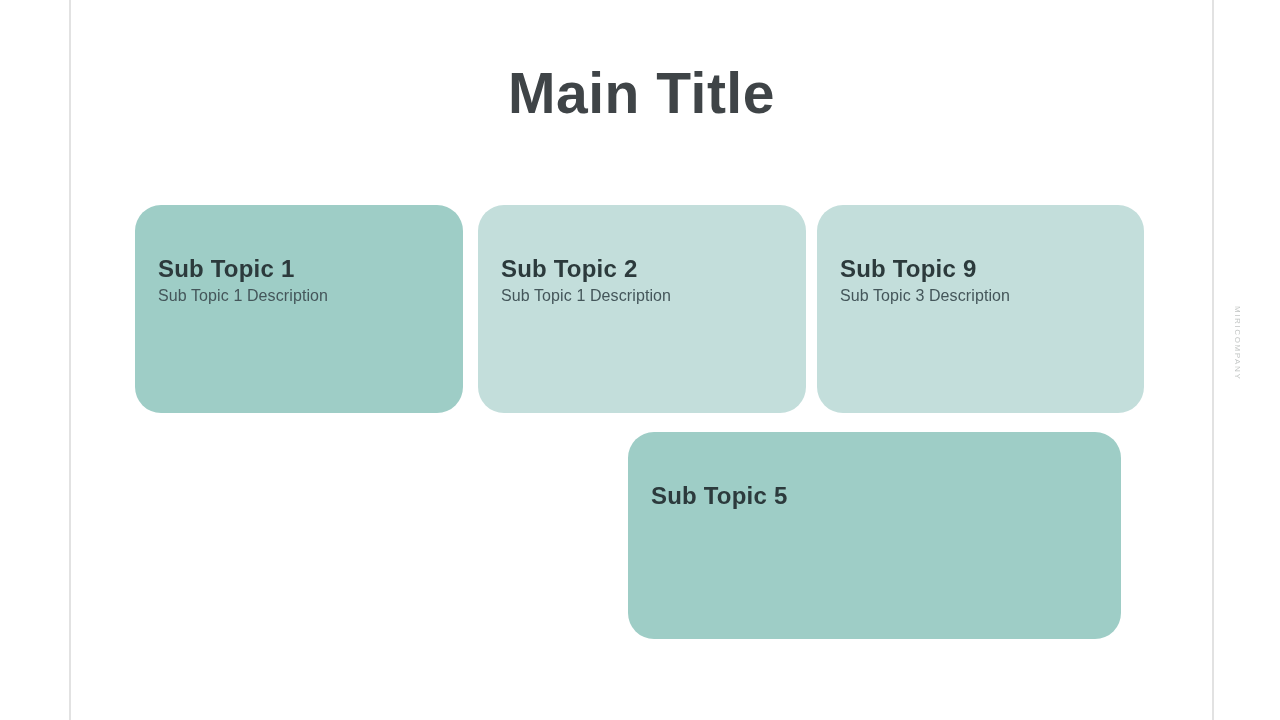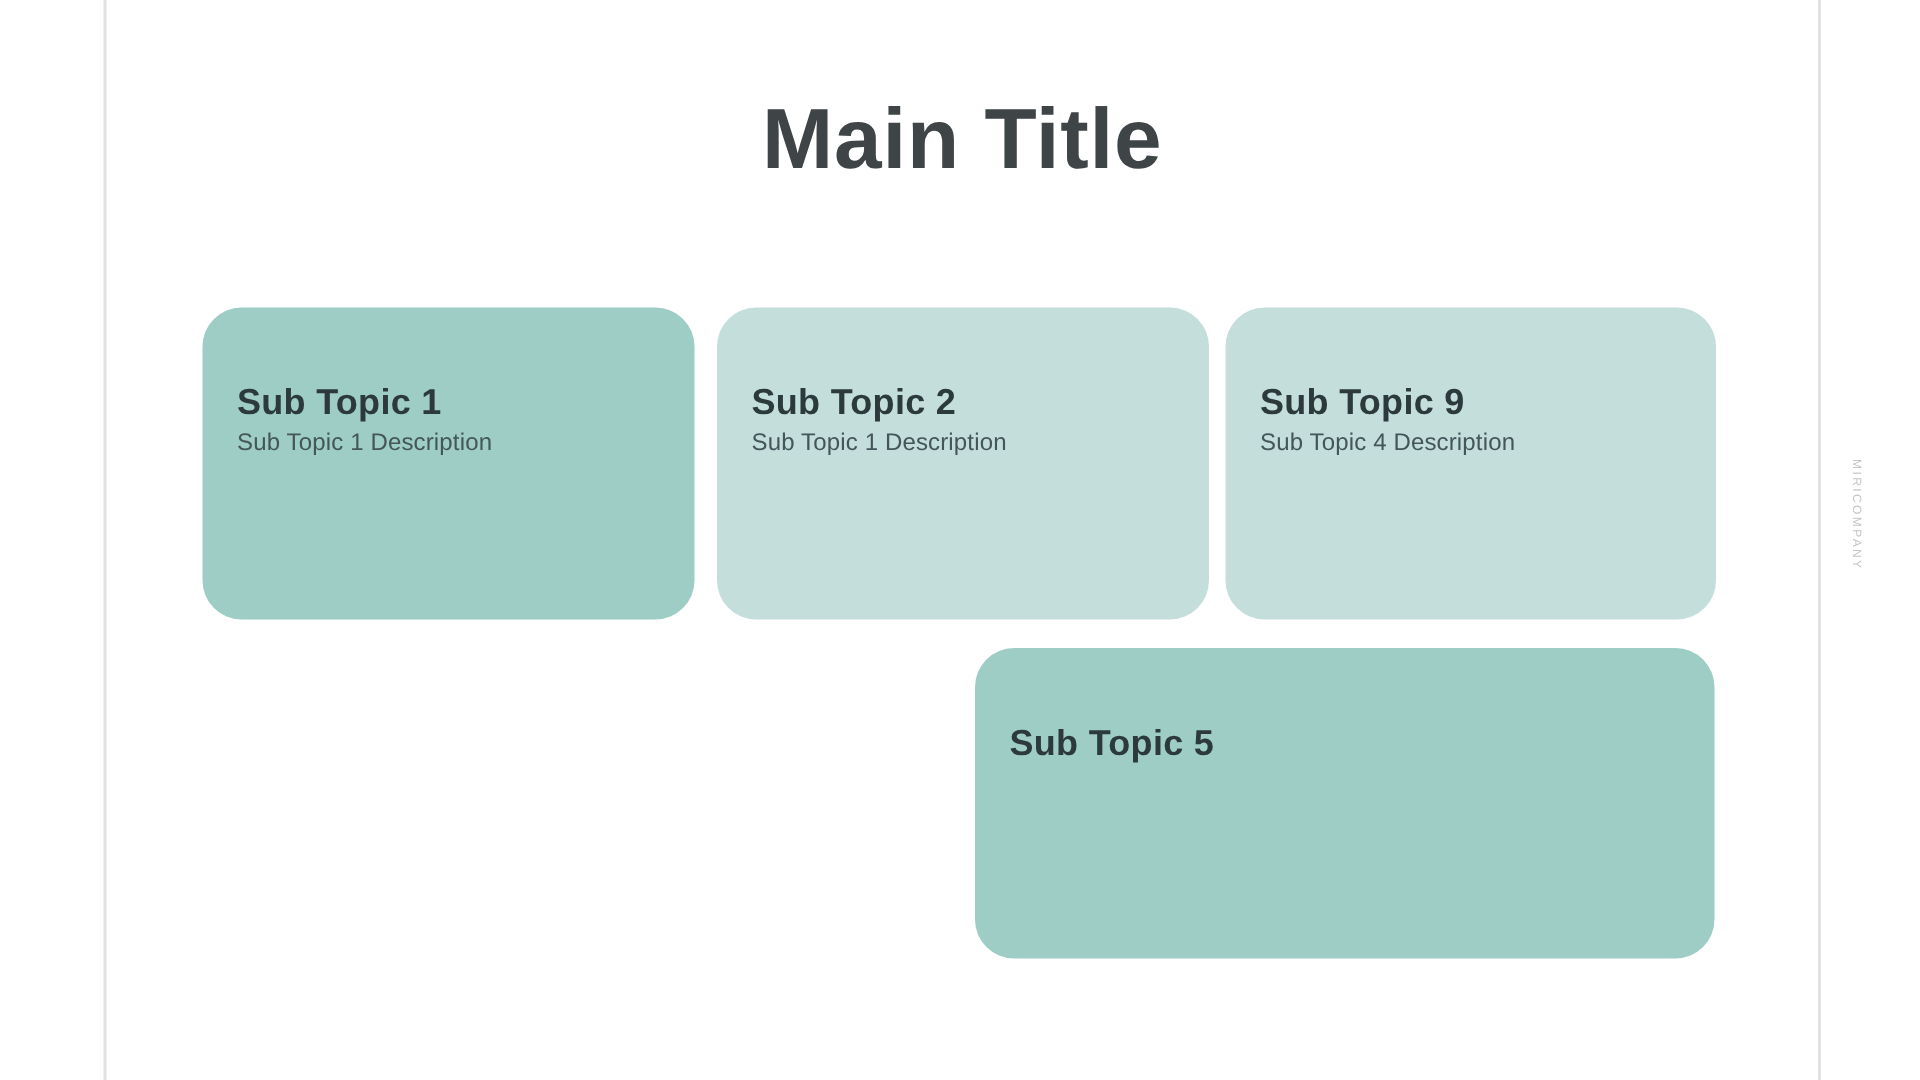--- a/index.html
+++ b/index.html
@@ -46,21 +46,21 @@
     box-sizing: border-box;
     padding: 50px 24px 0 23px;
   }
   .card[data-variant="dark"]  { background: var(--card-dark, #9ecdc6); }
   .card[data-variant="light"] { background: var(--card-light, #c3dedb); }
 
   .card-1 { left: 135px; top: 205px; width: 328px; height: 208px; }
   .card-2 { left: 478px; top: 205px; width: 328px; height: 208px; }
   .card-3 { left: 817px; top: 205px; width: 327px; height: 208px; }
   .card-4 { left: 135px; top: 432px; width: 493px; height: 207px; }
-  .card-5 { left: 650px; top: 432px; width: 493px; height: 207px; }
+  .card-5 { left: 628px; top: 432px; width: 493px; height: 207px; }
 
   .card-title {
     font-size: 24px;
     font-weight: 600;
     letter-spacing: 0.2px;
     line-height: 1.2;
     color: var(--card-title-text, #2c3a3c);
   }
   .card-desc {
     margin-top: 2px;
@@ -100,21 +100,21 @@
     <div class="card-desc">Sub Topic 1 Description</div>
   </div>
 
   <div class="card card-2" data-variant="light">
     <div class="card-title">Sub Topic 2</div>
     <div class="card-desc">Sub Topic 1 Description</div>
   </div>
 
   <div class="card card-3" data-variant="light">
     <div class="card-title">Sub Topic 9</div>
-    <div class="card-desc">Sub Topic 4 Description</div>
+    <div class="card-desc">Sub Topic 3 Description</div>
   </div>
 
 
   <div class="card card-5" data-variant="dark">
     <div class="card-title">Sub Topic 5</div>
   </div>
 
   <div class="watermark">MIRICOMPANY</div>
 
 </div>

